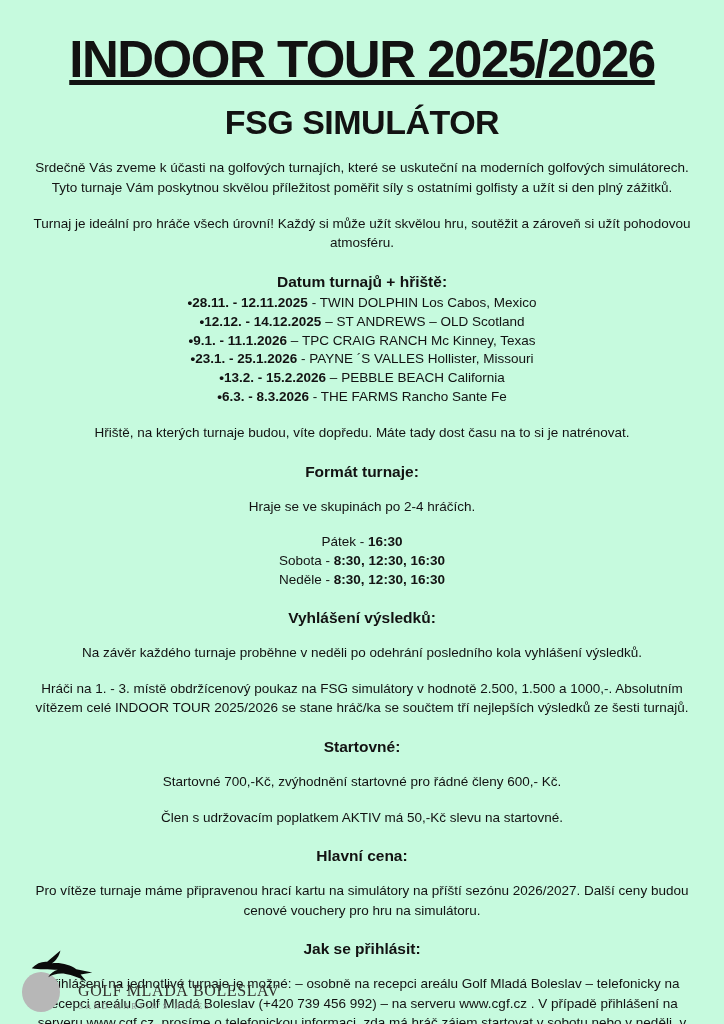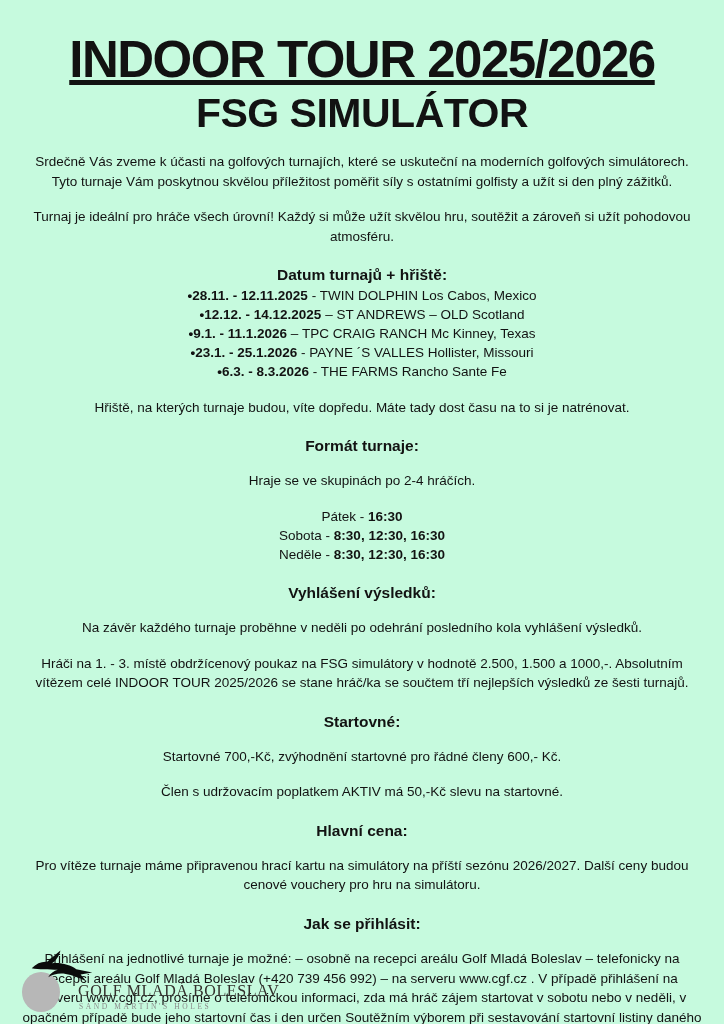--- a/index.html
+++ b/index.html
@@ -26,22 +26,22 @@
   .content{padding:16px 22px 0;}
   h1.title{
     margin:16px 0 0;
     font-size:51px;
     line-height:1.08;
     font-weight:bold;
     letter-spacing:-1.5px;
     text-decoration:underline;
   }
   h2.subtitle{
-    margin:4px;
-    font-size:41px;
+    margin:17px;
+    font-size:34px;
     line-height:1.1;
     font-weight:bold;
     letter-spacing:-0.5px;
   }
   p.body{
     margin:16px auto;
     max-width:680px;
     font-size:13.5px;
     line-height:1.45;
   }
@@ -127,20 +127,25 @@
       </div>
       <div class="date-row">
         <span class="b"><span>•</span><span>9.1. - 11.1.2026</span></span>
         <span>–</span>
         <span>TPC CRAIG RANCH Mc Kinney, Texas</span>
       </div>
       <div class="date-row">
         <span class="b"><span>•</span><span>23.1. - 25.1.2026</span></span>
         <span>-</span>
         <span>PAYNE ´S VALLES Hollister, Missouri</span>
+      </div>
+      <div class="date-row">
+        <span class="b"><span>•</span><span>13.2. - 15.2.2026</span></span>
+        <span>–</span>
+        <span>PEBBLE BEACH California</span>
       </div>
       <div class="date-row">
         <span class="b"><span>•</span><span>6.3. - 8.3.2026</span></span>
         <span>-</span>
         <span>THE FARMS Rancho Sante Fe</span>
       </div>
       <p class="body note">Hřiště, na kterých turnaje budou, víte dopředu. Máte tady dost času na to si je natrénovat.</p>
     </section>
 
     <section>

